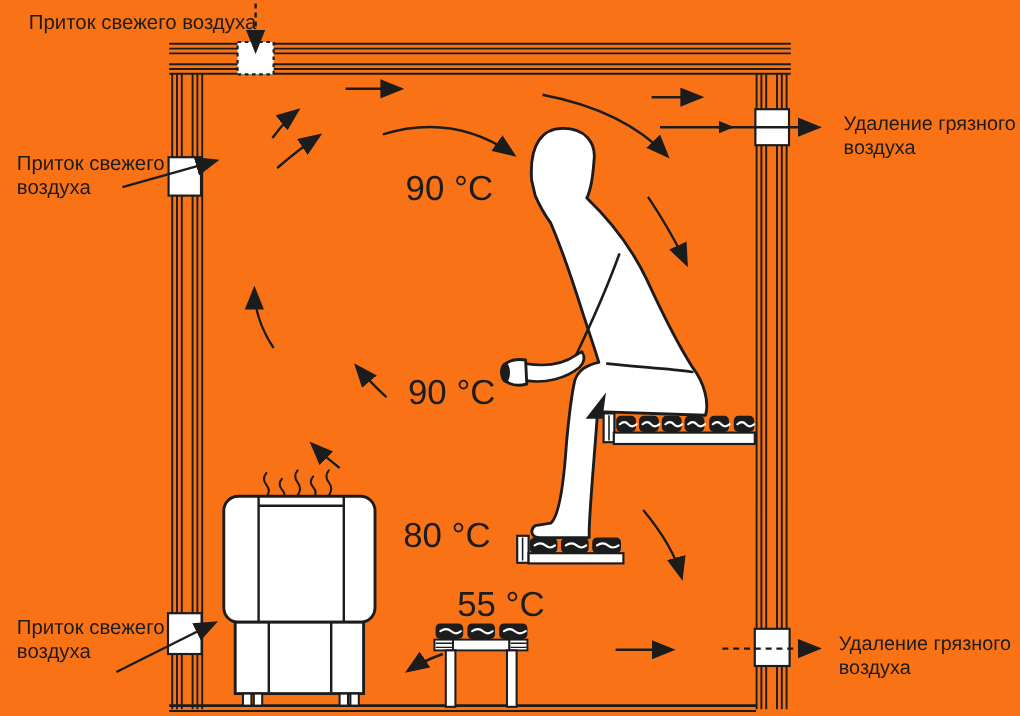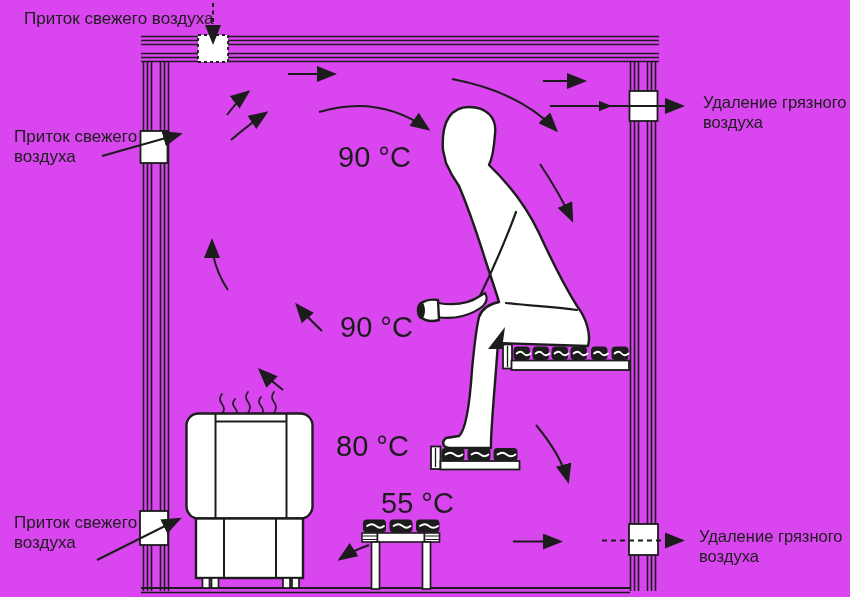--- a/index.html
+++ b/index.html
@@ -1,17 +1,17 @@
 <!DOCTYPE html>
 <html style="--ink: #1c1c1c;"><head>
 <meta charset="utf-8">
 <style>
   html,body { margin:0; padding:0; }
   body { font-family:"Liberation Sans", sans-serif; }
-  .stage { position:relative; width:850px; height:597px; background:#d946ef; overflow:hidden; }
+  .stage { position:relative; width:850px; height:597px; background:#f97316; overflow:hidden; }
   svg { position:absolute; left:0; top:0; }
   .lbl  { font-family:"Liberation Sans", sans-serif; font-size:17px; fill:var(--ink,#1a1a1a); }
   .lblR { font-family:"Liberation Sans", sans-serif; font-size:16.5px; fill:var(--ink,#1a1a1a); }
   .temp { font-family:"Liberation Sans", sans-serif; font-size:29px; fill:var(--ink,#1a1a1a); }
   .ln   { stroke:var(--ink,#1a1a1a); fill:none; }
   .wh   { fill:#fff; stroke:var(--ink,#1a1a1a); }
   .dk   { fill:var(--ink,#1a1a1a); stroke:none; }
   .grain{ stroke:#fff; stroke-width:1.8; fill:none; stroke-linecap:round; }
   .arrow{ stroke:var(--ink,#1a1a1a); stroke-width:2; fill:none; }
 </style>

